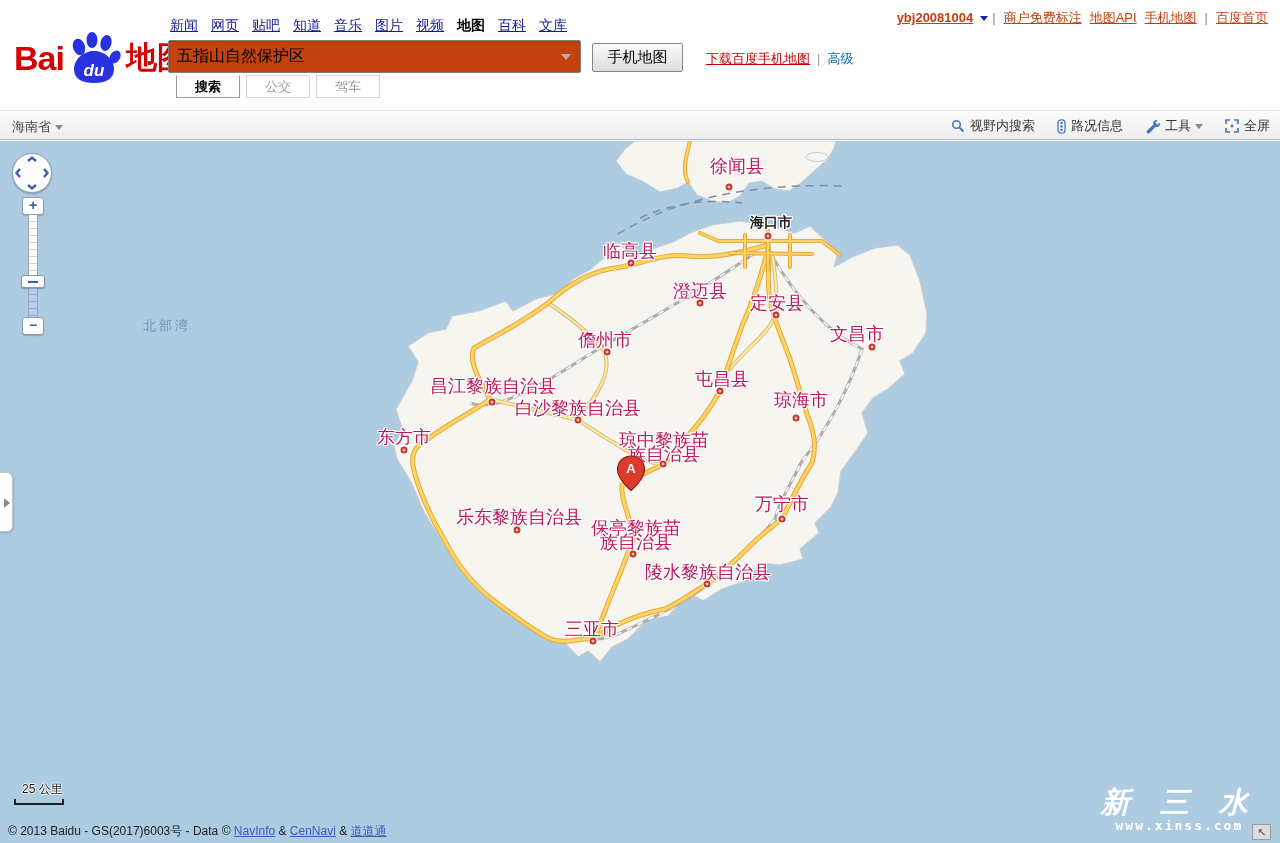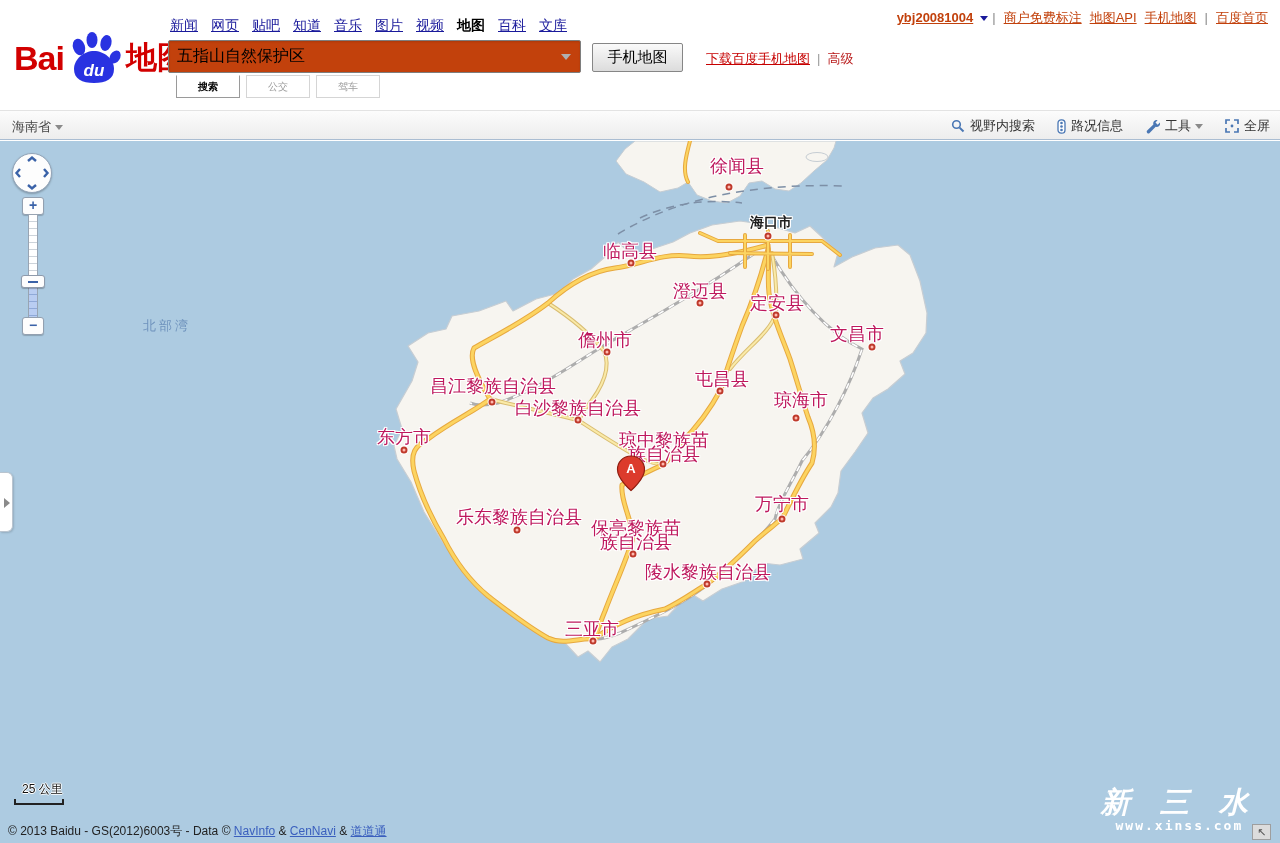--- a/index.html
+++ b/index.html
@@ -24,24 +24,24 @@
   .userbar .sep { color:#888; margin:0 4px; text-decoration:none; }
   .caret-blue { display:inline-block; width:0; height:0; border-left:4px solid transparent; border-right:4px solid transparent; border-top:5px solid #1a1a9b; vertical-align:middle; margin-left:3px; }
 
   .searchbox { position:absolute; left:168px; top:40px; width:413px; height:33px; border:1px solid #7e7e7e; border-radius:2px; background:#c2410c; box-shadow:inset 0 1px 2px rgba(0,0,0,.12); }
   .searchbox input { position:absolute; left:0; top:0; width:380px; height:31px; border:none; outline:none; font-size:16px; padding:0 8px; font-family:inherit; color:#000; background:transparent; }
   .searchbox .dd { position:absolute; right:9px; top:13px; width:0; height:0; border-left:5px solid transparent; border-right:5px solid transparent; border-top:6px solid #b0b0b0; cursor:pointer; }
   .searchbtn { position:absolute; left:592px; top:43px; width:91px; height:29px; border:1px solid #868686; border-radius:2px; background:linear-gradient(#fafafa,#dcdcdc); font-size:15px; color:#000; cursor:pointer; font-family:inherit; }
   .hdlinks { position:absolute; left:706px; top:50px; font-size:13px; white-space:nowrap; }
   .hdlinks .dl { color:#c60000; text-decoration:underline; cursor:pointer; }
   .hdlinks .sep { color:#999; margin:0 7px; }
-  .hdlinks .adv { color:#b91c1c; cursor:pointer; }
+  .hdlinks .adv { color:#0369a1; cursor:pointer; }
 
   .tabs { position:absolute; left:176px; top:75px; display:flex; }
-  .tab { width:64px; height:23px; text-align:center; font-size:10px; line-height:22px; margin-right:6px; cursor:pointer; }
+  .tab { width:64px; height:23px; text-align:center; font-size:13px; line-height:22px; margin-right:6px; cursor:pointer; }
   .tab.active { background:#fff; border:1px solid #9a9a9a; border-top:1px solid #fff; font-weight:bold; color:#000; }
   .tab.idle { background:#fff; border:1px solid #d5d5d5; color:#9b9b9b; }
 
   
   .maptoolbar { position:absolute; left:0; top:110px; width:1280px; height:30px; background:linear-gradient(#fcfcfc,#ededed); border-top:1px solid #e3e3e3; border-bottom:1px solid #aabdd2; }
   .region { position:absolute; left:12px; top:7px; font-size:13px; color:#444; cursor:pointer; }
   .caret-gray { display:inline-block; width:0; height:0; border-left:4px solid transparent; border-right:4px solid transparent; border-top:5px solid #8a8a8a; vertical-align:middle; margin-left:4px; }
   .tb-actions { position:absolute; right:10px; top:6px; display:flex; align-items:center; font-size:13px; color:#333; }
   .tb-item { display:flex; align-items:center; margin-left:22px; cursor:pointer; }
   .tb-item svg { margin-right:5px; }
@@ -334,21 +334,21 @@
     <div class="zoombtn" style="left:22px; top:176px;">−</div>
 
     <div class="expander"></div>
 
     <div class="scalebar">
       <div class="txt">25 公里</div>
       <div class="bar"></div>
     </div>
 
     <div class="copyright">
-      <span>© 2013 Baidu - GS(2012)6003号 - Data © </span><span id="cr-links"><a>NavInfo</a> &amp; <a>CenNavi</a> &amp; <a>道道通</a></span>
+      <span>© 2013 Baidu - GS(2017)6003号 - Data © </span><span id="cr-links"><a>NavInfo</a> &amp; <a>CenNavi</a> &amp; <a>道道通</a></span>
     </div>
 
     <div class="watermark">
       <div class="wm-title">新 三 水</div>
       <div class="wm-url">www.xinss.com</div>
     </div>
 
     <div class="cornerbtn">↖</div>
   </div>
 </div>

